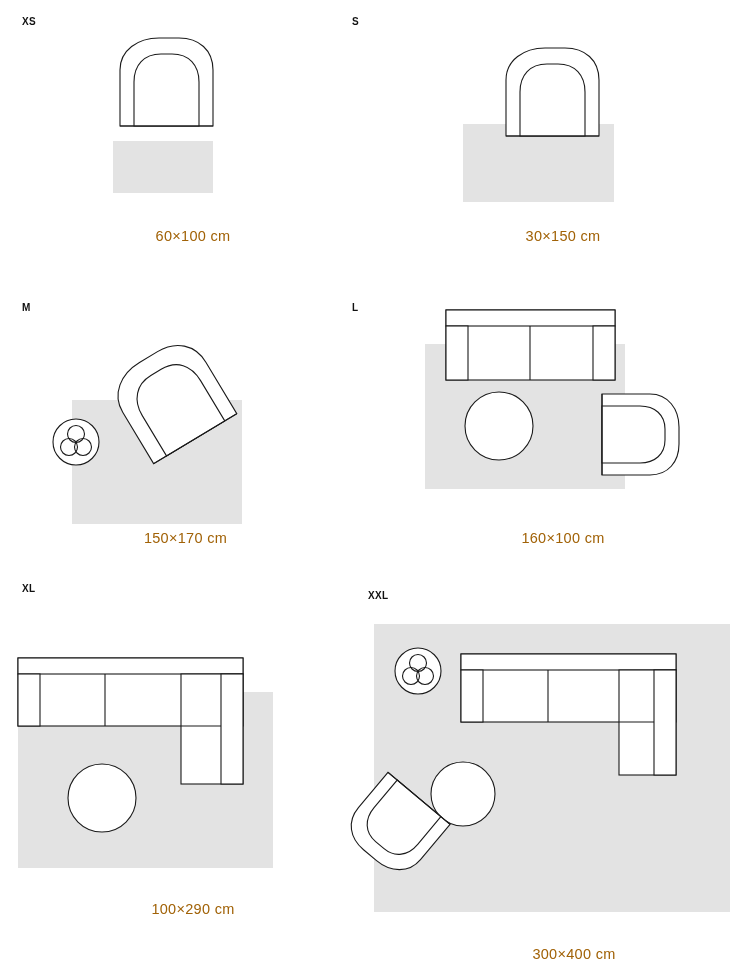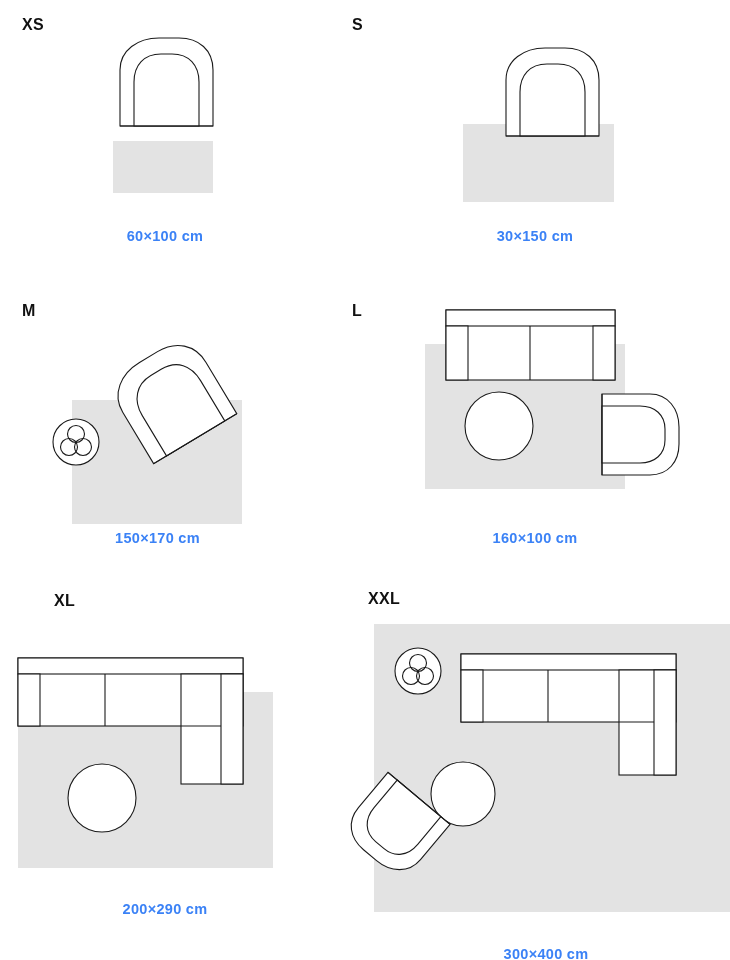--- a/index.html
+++ b/index.html
@@ -18,34 +18,35 @@
   .size-guide {
     position: relative;
     width: 730px;
     height: 960px;
   }
   .cell {
     position: absolute;
     box-sizing: border-box;
   }
   .size-label {
-    font-size: 16px;
+    font-size: 10px;
     font-weight: bold;
     letter-spacing: 0.3px;
     color: #111111;
     position: absolute;
   }
   .dim-label {
     font-size: 14.5px;
-    font-weight: bold;
+    font-weight: normal;
     letter-spacing: 0.3px;
-    color: #3b82f6;
+    color: #a16207;
     position: absolute;
     text-align: center;
     white-space: nowrap;
+    padding-left: 28px;
   }
   .diagram {
     position: absolute;
   }
   .diagram svg {
     display: block;
     overflow: visible;
   }
   
   .rug { fill: #e3e3e3; stroke: none; }
@@ -144,21 +145,21 @@
           <path class="furn" d="M208,152 L208,114 C208,99 217,89 231,89 L242,89 C256,89 265,99 265,114 L265,152 Z"></path>
           <path class="line" d="M196,152 L277,152"></path>
         </g>
       </svg>
     </div>
 
     <div class="dim-label" style="left:10px;top:252px;width:390px;">160×100 cm</div>
   </div>
 
   <div class="cell" style="left:0;top:578px;width:330px;height:382px;">
-    <div class="size-label" style="left:22px;top:14px;margin-left:32px;">XL</div>
+    <div class="size-label" style="left:22px;top:5px;">XL</div>
 
     <div class="diagram" style="left:-8px;top:70px;">
       <svg width="300" height="250" viewBox="0 0 300 250">
 
         <rect class="rug" x="26" y="44" width="255" height="176"></rect>
 
         <g>
 
           <rect class="furn" x="26" y="10" width="225" height="68"></rect>
           <rect class="furn" x="26" y="10" width="225" height="16"></rect>
@@ -167,21 +168,21 @@
 
           <rect class="furn" x="189" y="26" width="62" height="110"></rect>
           <rect class="furn" x="229" y="26" width="22" height="110"></rect>
           <line class="line" x1="189" y1="78" x2="229" y2="78"></line>
         </g>
 
         <circle class="furn" cx="110" cy="150" r="34"></circle>
       </svg>
     </div>
 
-    <div class="dim-label" style="left:0;top:323px;width:330px;">200×290 cm</div>
+    <div class="dim-label" style="left:0;top:323px;width:330px;">100×290 cm</div>
   </div>
 
   <div class="cell" style="left:326px;top:578px;width:420px;height:382px;">
     <div class="size-label" style="left:42px;top:12px;">XXL</div>
 
     <div class="diagram" style="left:10px;top:38px;">
       <svg width="410" height="300" viewBox="0 0 410 300">
 
         <rect class="rug" x="38" y="8" width="375" height="288"></rect>
 

